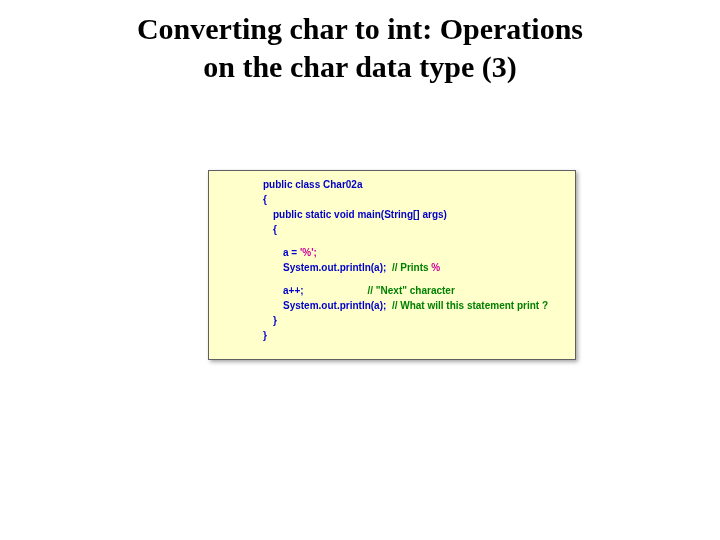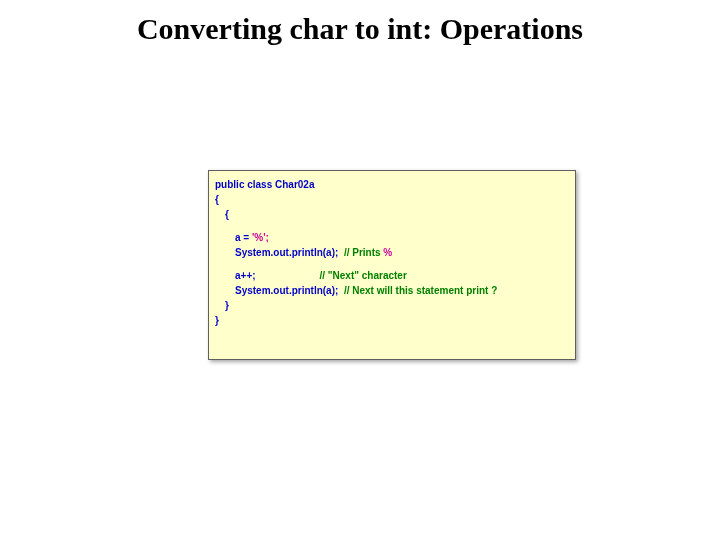--- a/index.html
+++ b/index.html
@@ -35,41 +35,43 @@
     border: 1px solid #606060;
     box-shadow: 2px 2px 4px rgba(0,0,0,0.35);
     box-sizing: border-box;
     padding: 6px 6px 6px 6px;
     font-family: Arial, Helvetica, sans-serif;
     font-size: 10px;
     line-height: 1.5;
     color: #0000CC;
     font-weight: bold;
   }
-  .code-frame .line { white-space: pre; }
+  .code-frame .line { white-space: pre; margin-left: 48px; }
   .mag { color: #CC0099; }
   .grn { color: #008000; text-align: center; }
   .ind1 { padding-left: 10px; }
   .ind2 { padding-left: 20px; }
   .spacer { height: 8px; }
 </style>
 </head>
 <body>
 
 <div class="slide">
   <div class="title">
     <span>Converting char to int: Operations</span><br>
+    <span>on the char data type (3)</span>
   </div>
 
   <div class="code-frame">
     <div class="line"><span>public class Char02a</span></div>
     <div class="line"><span>{</span></div>
+    <div class="line ind1"><span>public static void main(String[] args)</span></div>
     <div class="line ind1"><span>{</span></div>
     <div class="spacer"></div>
     <div class="line ind2"><span>a = </span><span class="mag">'%';</span></div>
     <div class="line ind2"><span>System.out.println(a); </span><span class="grn"> // Prints </span><span class="mag">%</span></div>
     <div class="spacer"></div>
     <div class="line ind2"><span>a++;                       </span><span class="grn">// "Next" character</span></div>
-    <div class="line ind2"><span>System.out.println(a);  </span><span class="grn">// Next will this statement print ?</span></div>
+    <div class="line ind2"><span>System.out.println(a);  </span><span class="grn">// What will this statement print ?</span></div>
     <div class="line ind1"><span>}</span></div>
     <div class="line"><span>}</span></div>
   </div>
 </div>
 
 </body></html>

